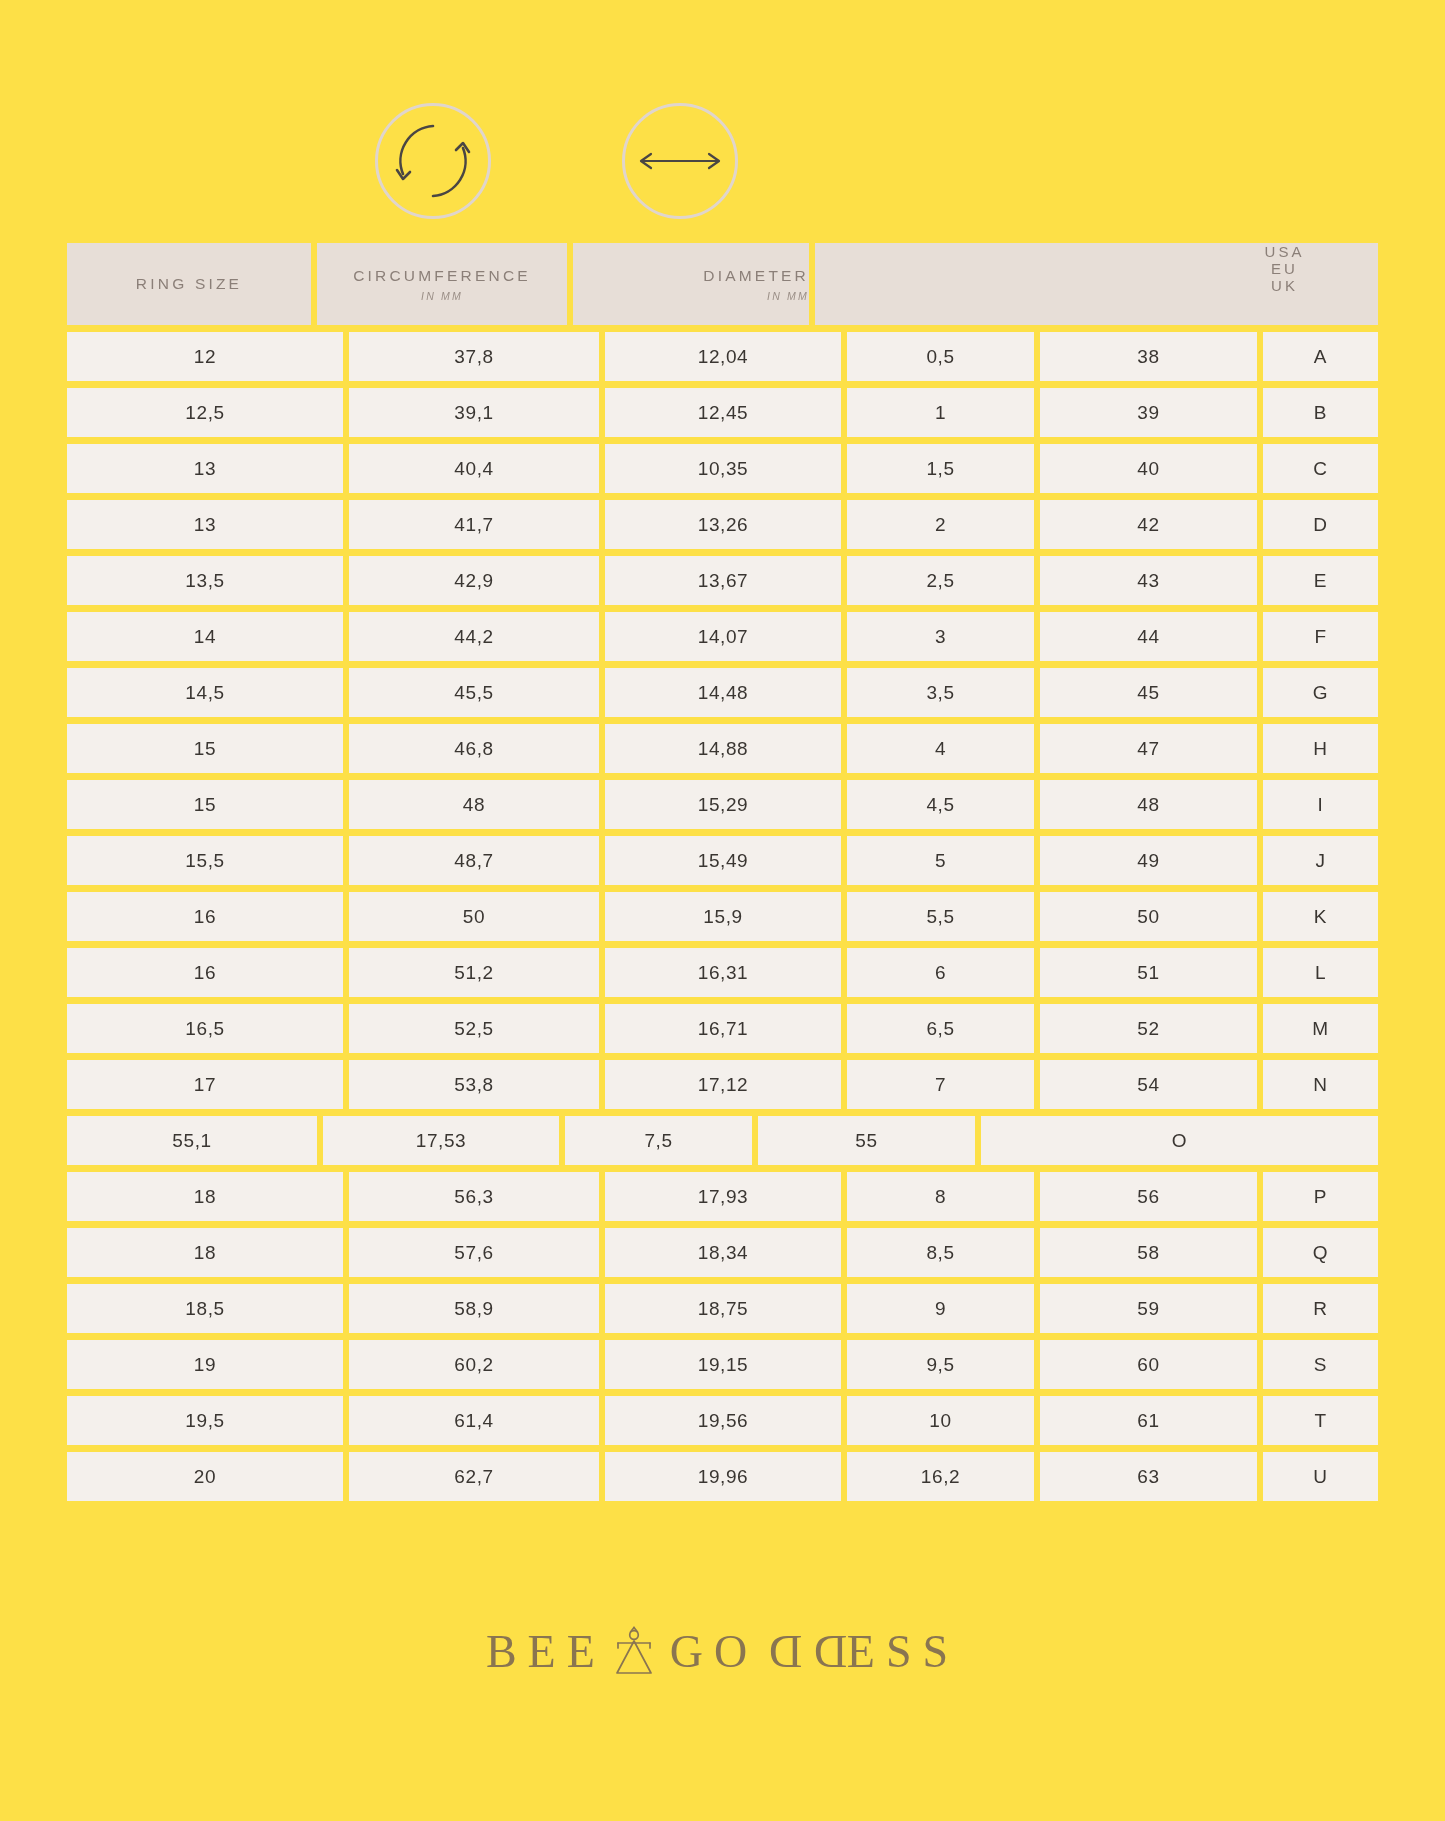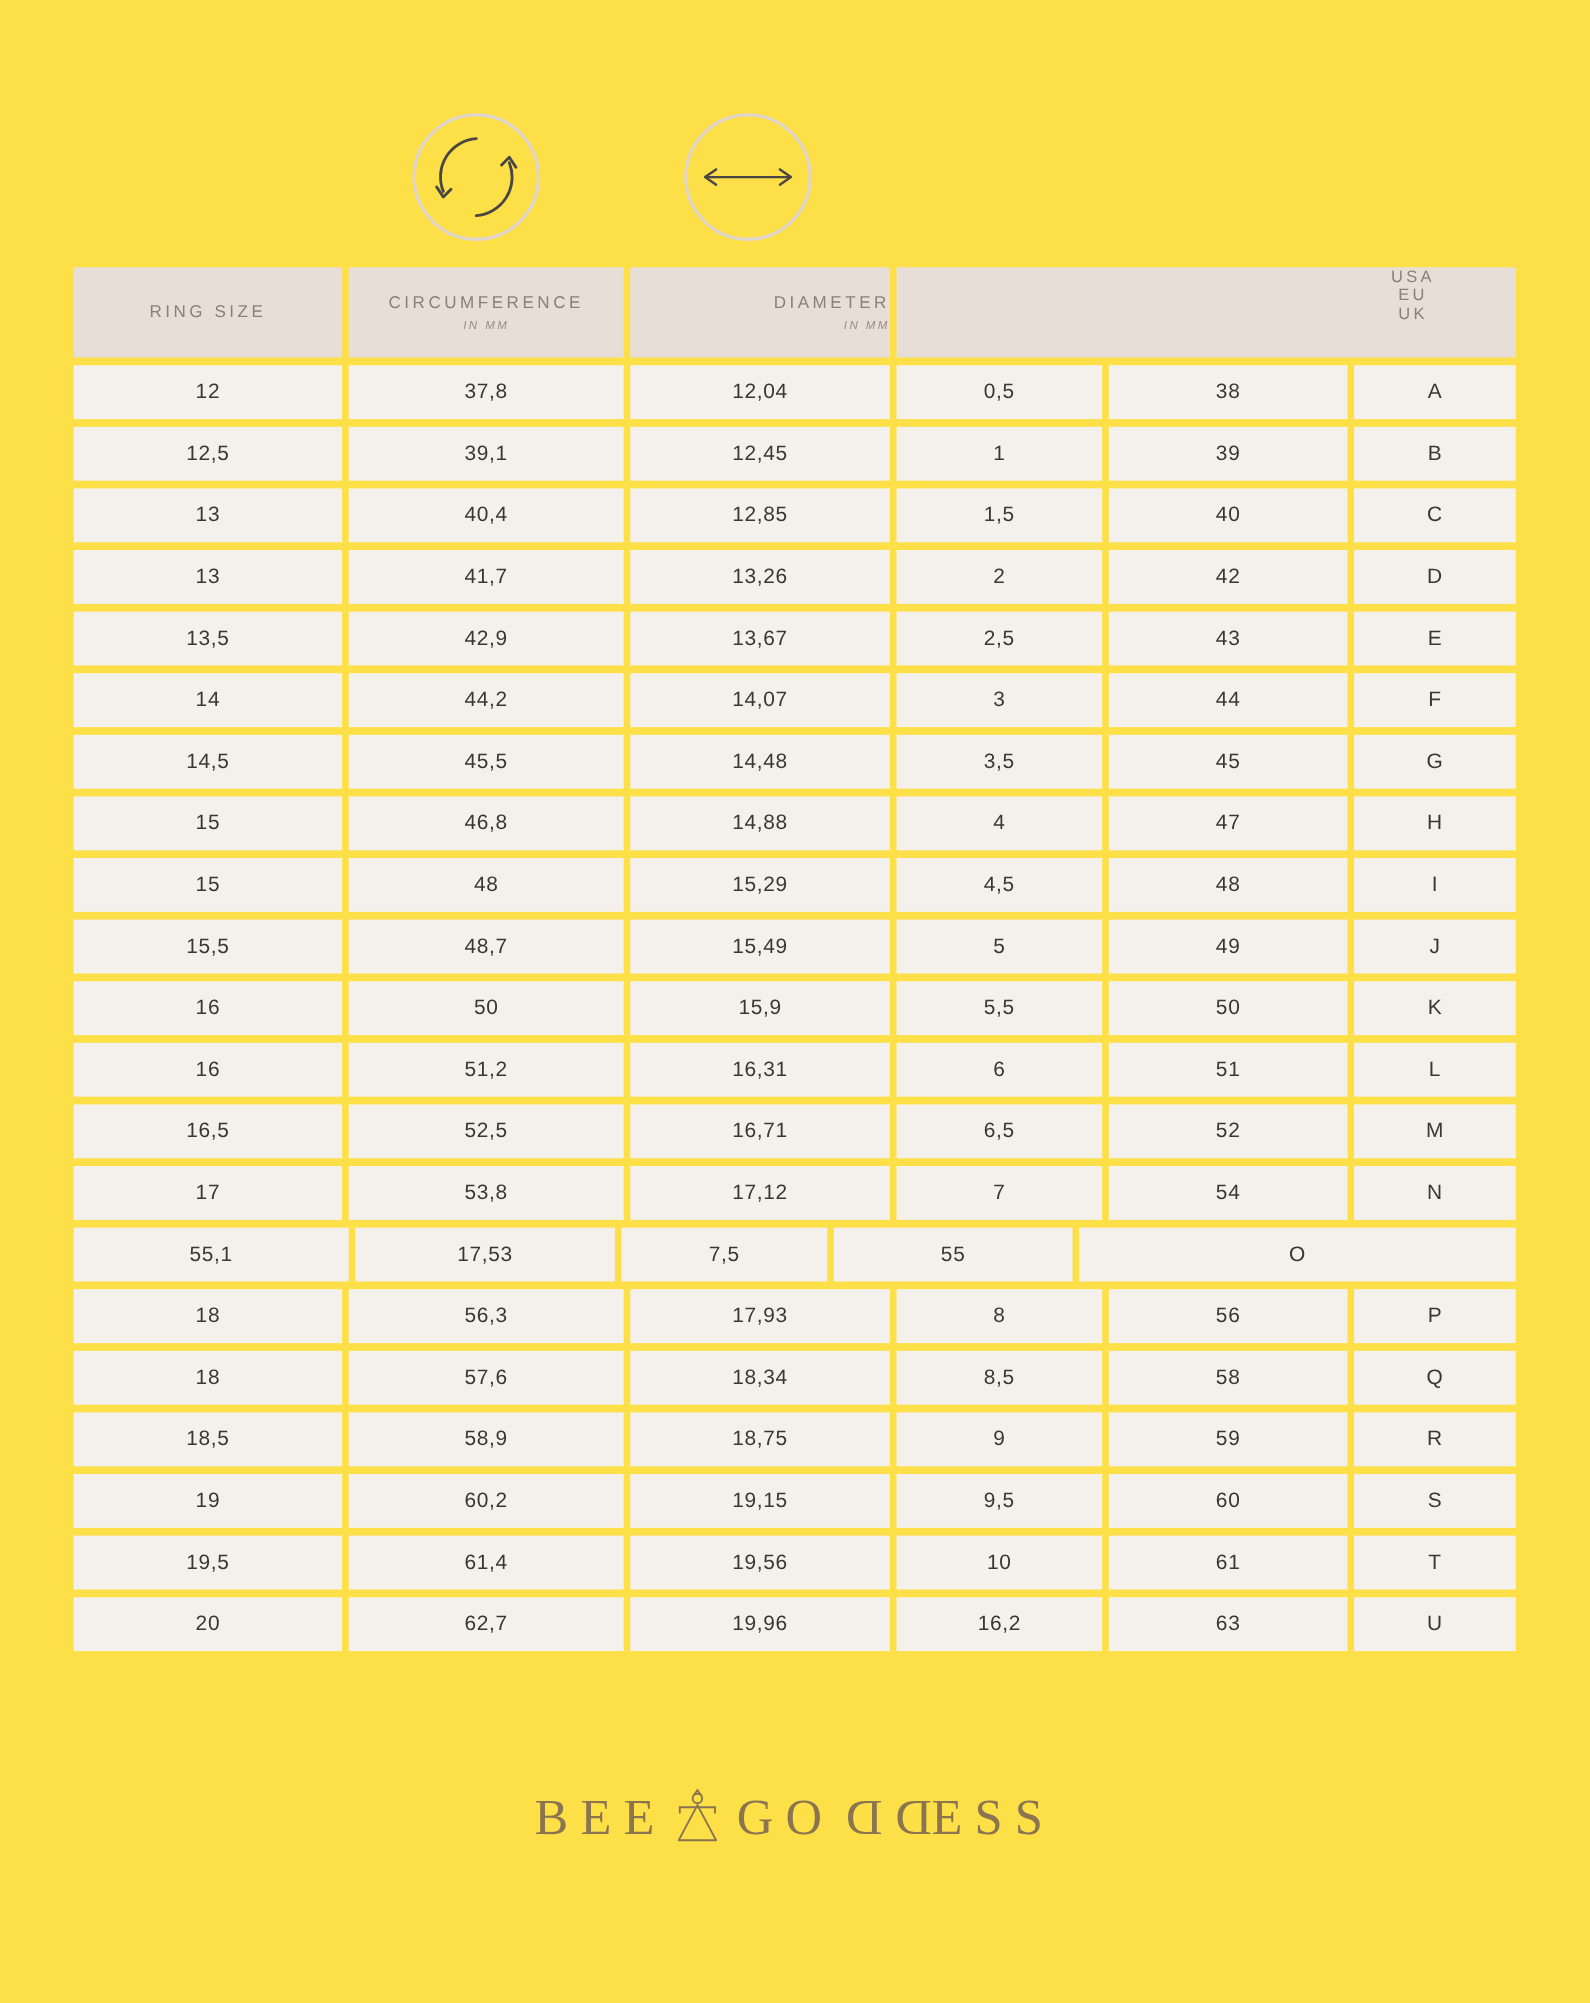--- a/index.html
+++ b/index.html
@@ -95,21 +95,21 @@
   .td {
     background:#F4F0EC;
     display:flex;
     align-items:center;
     justify-content:center;
     font-size:19px;
     color:#3A3632;
     letter-spacing:0.6px;
     font-weight:300;
   }
-  .c0 { width:244px; }
+  .c0 { width:276px; }
   .c1 { width:250px; }
   .c2 { width:236px; }
   .c3 { width:187px; }
   .c4 { width:217px; }
   .c5 { flex:1; }
 
   
   .logo {
     position:absolute;
     left:0; top:1625px;
@@ -197,21 +197,21 @@
           <div class="td c0">12,5</div>
           <div class="td c1">39,1</div>
           <div class="td c2">12,45</div>
           <div class="td c3">1</div>
           <div class="td c4">39</div>
           <div class="td c5">B</div>
         </div>
         <div class="tr">
           <div class="td c0">13</div>
           <div class="td c1">40,4</div>
-          <div class="td c2">12,85</div>
+          <div class="td c2">10,35</div>
           <div class="td c3">1,5</div>
           <div class="td c4">40</div>
           <div class="td c5">C</div>
         </div>
         <div class="tr">
           <div class="td c0">13</div>
           <div class="td c1">41,7</div>
           <div class="td c2">13,26</div>
           <div class="td c3">2</div>
           <div class="td c4">42</div>

